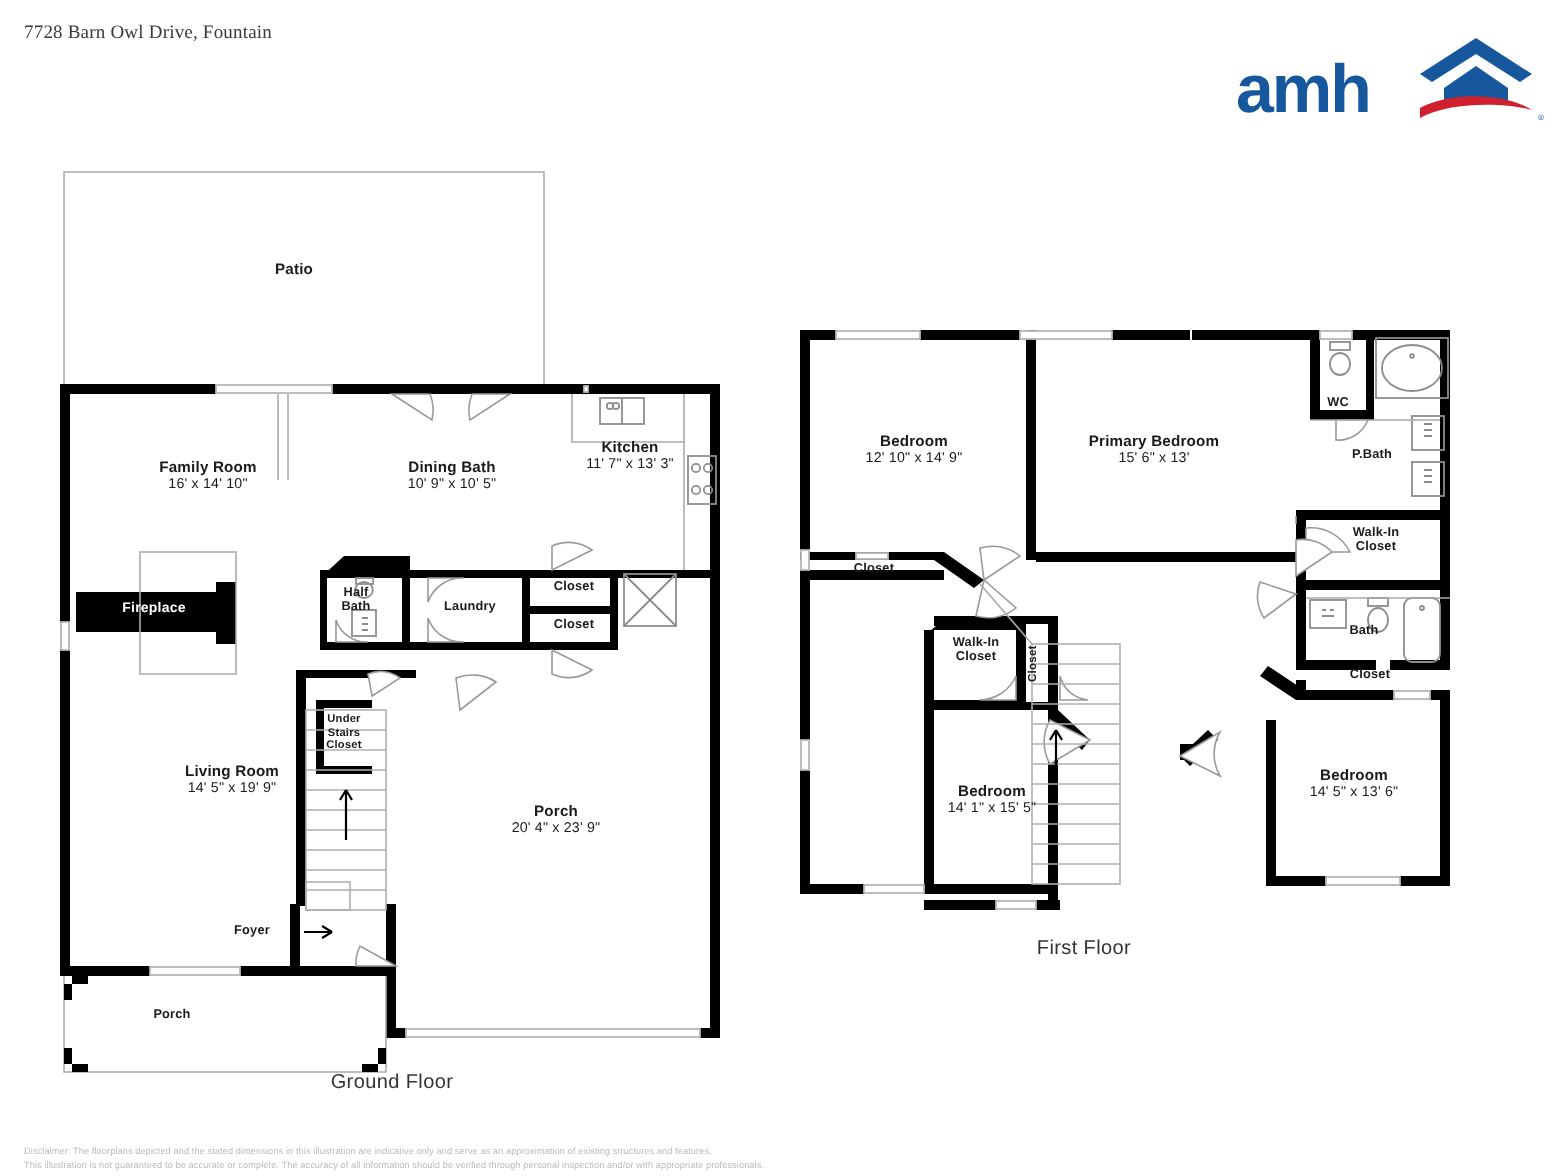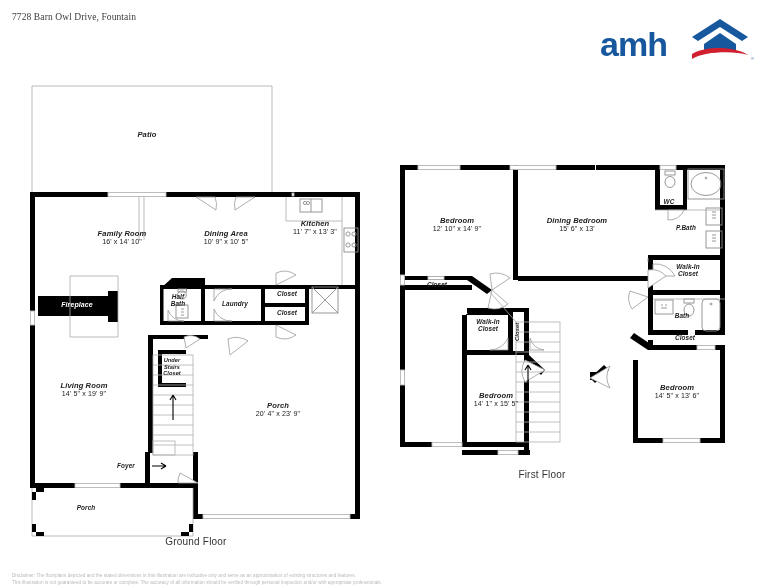--- a/index.html
+++ b/index.html
@@ -7,28 +7,28 @@
   body{
     width:784px;height:588px;position:relative;overflow:hidden;
     font-family:"Liberation Sans","DejaVu Sans",sans-serif;
     color:#1b1b1b;
   }
   .addr{
     position:absolute;left:12px;top:12px;font-size:9.5px;color:#3a3a3a;
     letter-spacing:.1px;white-space:nowrap;font-family:Liberation Serif, serif;
   }
   
-  .logo{position:absolute;right:24px;top:10px;width:172px;height:56px;}
+  .logo{position:absolute;right:6px;top:10px;width:172px;height:56px;}
   .logo svg{display:block;width:172px;height:56px;}
   
   .plan{position:absolute;left:0;top:0;width:784px;height:588px;}
   .plan svg{display:block;}
   
   .lbl{position:absolute;text-align:center;line-height:1.12;white-space:nowrap;}
-  .lbl .nm{font-size:7.6px;font-weight:bold;letter-spacing:.1px;display:block;font-style:italic;}
+  .lbl .nm{font-size:7.6px;font-weight:bold;letter-spacing:.1px;display:block;}
   .lbl .dm{font-size:7.1px;font-weight:normal;letter-spacing:.1px;display:block;}
   .lbl.sm .nm{font-size:6.4px;}
   .lbl.xs .nm{font-size:5.6px;line-height:1.18;}
   .lbl.fire .nm{color:#ffffff;font-size:7px;}
   .lbl.vert{
     writing-mode:vertical-rl;text-orientation:mixed;transform:rotate(180deg);
   }
   .lbl.vert .nm{font-size:5.8px;}
   .floorname{
     position:absolute;font-size:10px;color:#333;letter-spacing:.2px;
@@ -329,27 +329,27 @@
     <path class="thin" d="M490 292 L516 322"></path>
   </g>
 
 </svg>
 </div>
 
 <div class="lbl" style="left:120px;top:131px;width:54px;">
   <span class="nm">Patio</span>
 </div>
 
-<div class="lbl" style="left:80px;top:230px;width:84px;">
+<div class="lbl" style="left:62px;top:230px;width:84px;">
   <span class="nm">Family Room</span>
   <span class="dm">16' x 14' 10"</span>
 </div>
 
 <div class="lbl" style="left:184px;top:230px;width:84px;">
-  <span class="nm">Dining Area</span>
+  <span class="nm">Dining Bath</span>
   <span class="dm">10' 9" x 10' 5"</span>
 </div>
 
 <div class="lbl" style="left:274px;top:220px;width:82px;">
   <span class="nm">Kitchen</span>
   <span class="dm">11' 7" x 13' 3"</span>
 </div>
 
 <div class="lbl fire" style="left:40px;top:301px;width:74px;">
   <span class="nm">Fireplace</span>
@@ -365,21 +365,21 @@
 </div>
 
 <div class="lbl sm" style="left:266px;top:290px;width:42px;">
   <span class="nm">Closet</span>
 </div>
 
 <div class="lbl sm" style="left:266px;top:309px;width:42px;">
   <span class="nm">Closet</span>
 </div>
 
-<div class="lbl" style="left:42px;top:382px;width:84px;">
+<div class="lbl" style="left:74px;top:382px;width:84px;">
   <span class="nm">Living Room</span>
   <span class="dm">14' 5" x 19' 9"</span>
 </div>
 
 <div class="lbl xs" style="left:158px;top:357px;width:28px;">
   <span class="nm">Under</span>
   <span class="nm">Stairs</span>
   <span class="nm">Closet</span>
 </div>
 
@@ -395,21 +395,21 @@
 <div class="lbl sm" style="left:64px;top:504px;width:44px;">
   <span class="nm">Porch</span>
 </div>
 
 <div class="lbl" style="left:414px;top:217px;width:86px;">
   <span class="nm">Bedroom</span>
   <span class="dm">12' 10" x 14' 9"</span>
 </div>
 
 <div class="lbl" style="left:522px;top:217px;width:110px;">
-  <span class="nm">Dining Bedroom</span>
+  <span class="nm">Primary Bedroom</span>
   <span class="dm">15' 6" x 13'</span>
 </div>
 
 <div class="lbl sm" style="left:655px;top:198px;width:28px;">
   <span class="nm">WC</span>
 </div>
 
 <div class="lbl sm" style="left:662px;top:224px;width:48px;">
   <span class="nm">P.Bath</span>
 </div>

